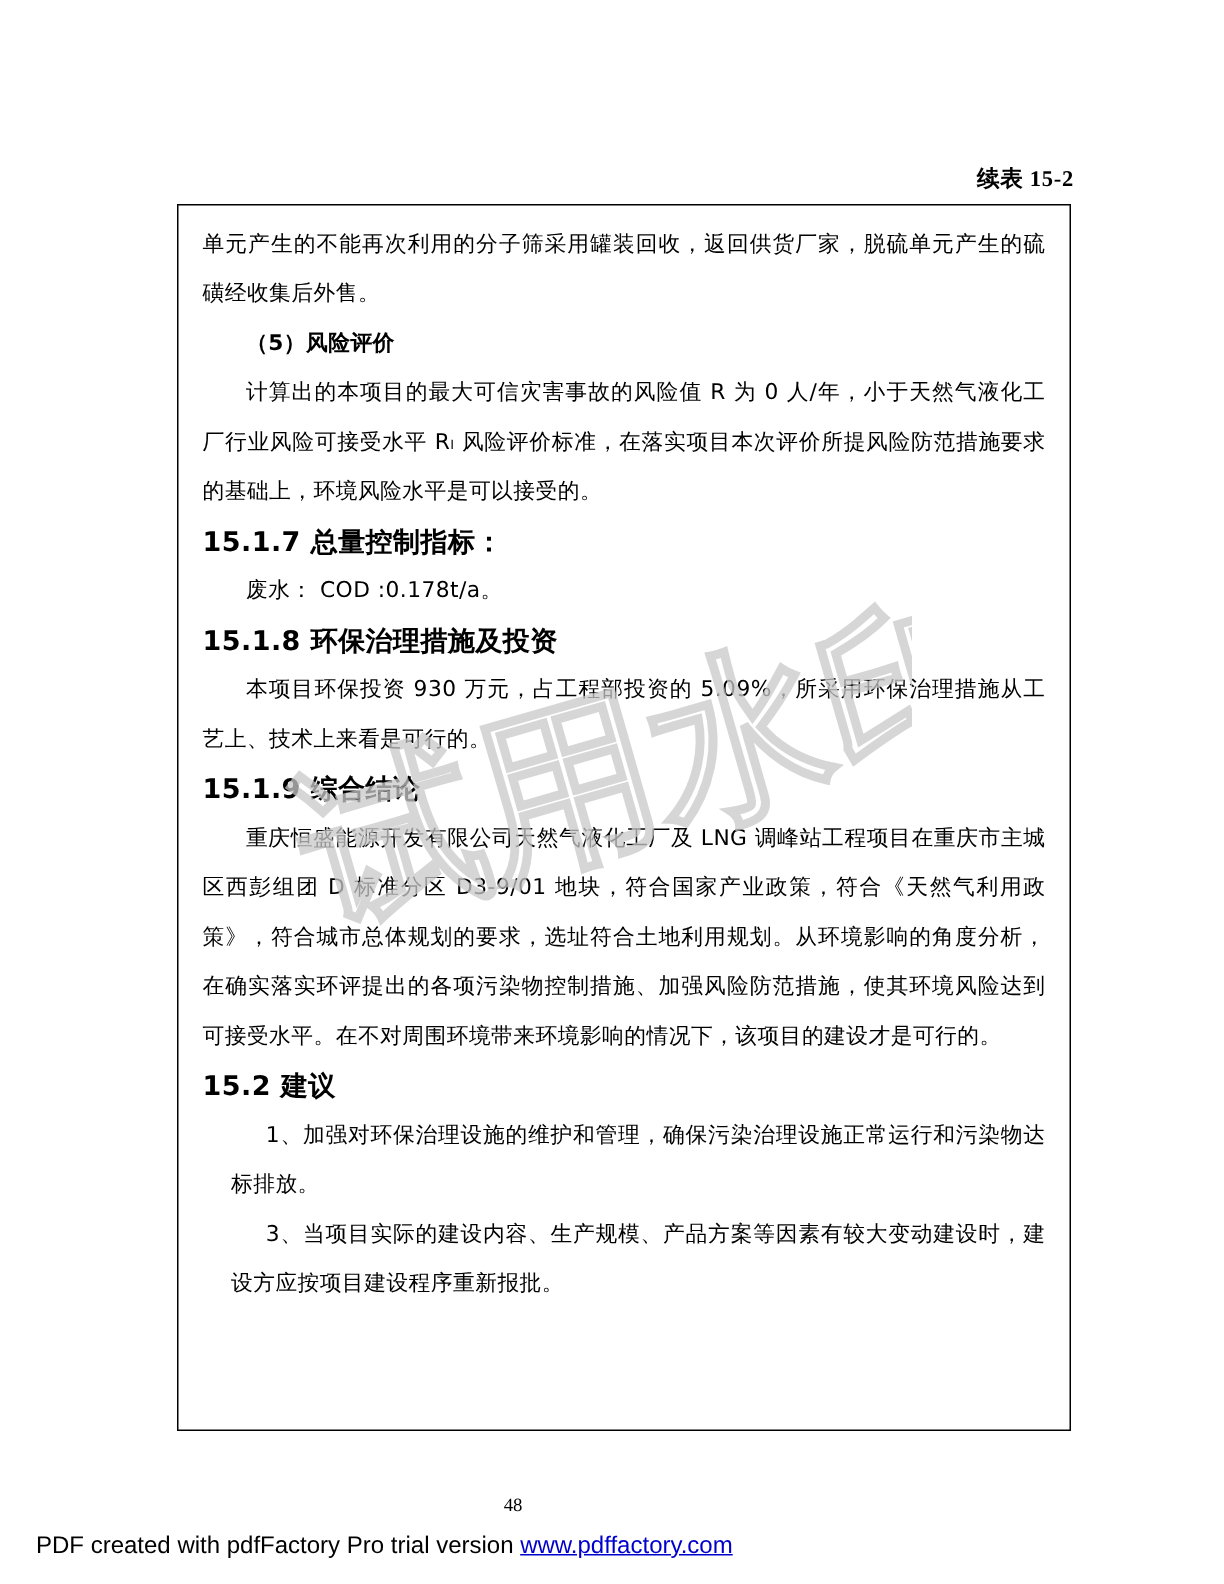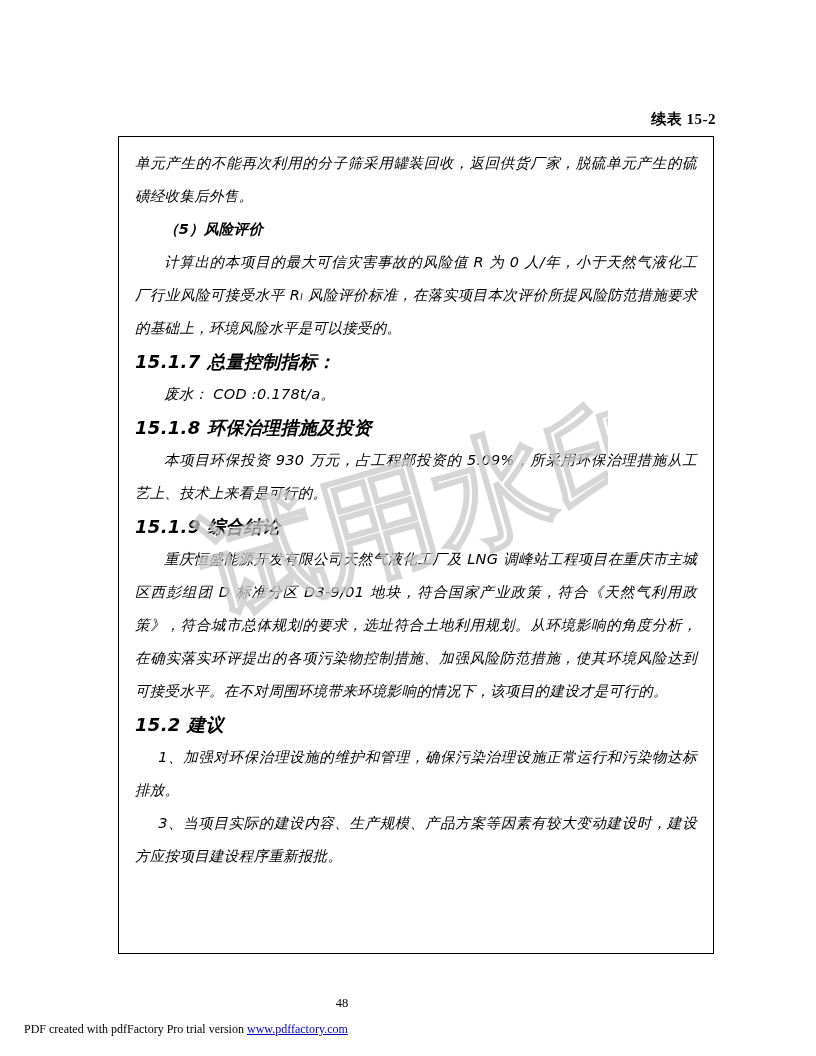--- a/index.html
+++ b/index.html
@@ -55,20 +55,21 @@
     text-justify: inter-ideograph;
     letter-spacing: 0.3px;
   }
 
   .p-indent {
     text-indent: 2em;
   }
 
   .p-indent-small {
     text-indent: 1.6em;
+    margin-left: 19px;
   }
 
   .heading {
     font-size: 18px;
     font-weight: bold;
     line-height: 33px;
     letter-spacing: 0.3px;
   }
 
   .sub-heading {
@@ -108,32 +109,31 @@
     text-align: center;
     font-size: 12.5px;
     font-family: "Liberation Serif", "DejaVu Serif", serif;
   }
 
   
   .pdf-footer {
     position: absolute;
     left: 24px;
     top: 1022px;
-    font-size: 12px;
-    font-family: Liberation Serif, serif;
+    font-size: 16px;
+    font-family: Liberation Sans, sans-serif;
     color: #000000;
   }
   .pdf-footer a {
     color: #0000cc;
     text-decoration: underline;
   }
 
   .cjk {
     font-family: "DejaVu Sans", "Liberation Sans", sans-serif;
-    font-style: italic;
   }
 </style>
 </head>
 <body>
 
 <div class="page">
 
   <div class="doc-header">续表 15-2</div>
 
   <div class="frame">

